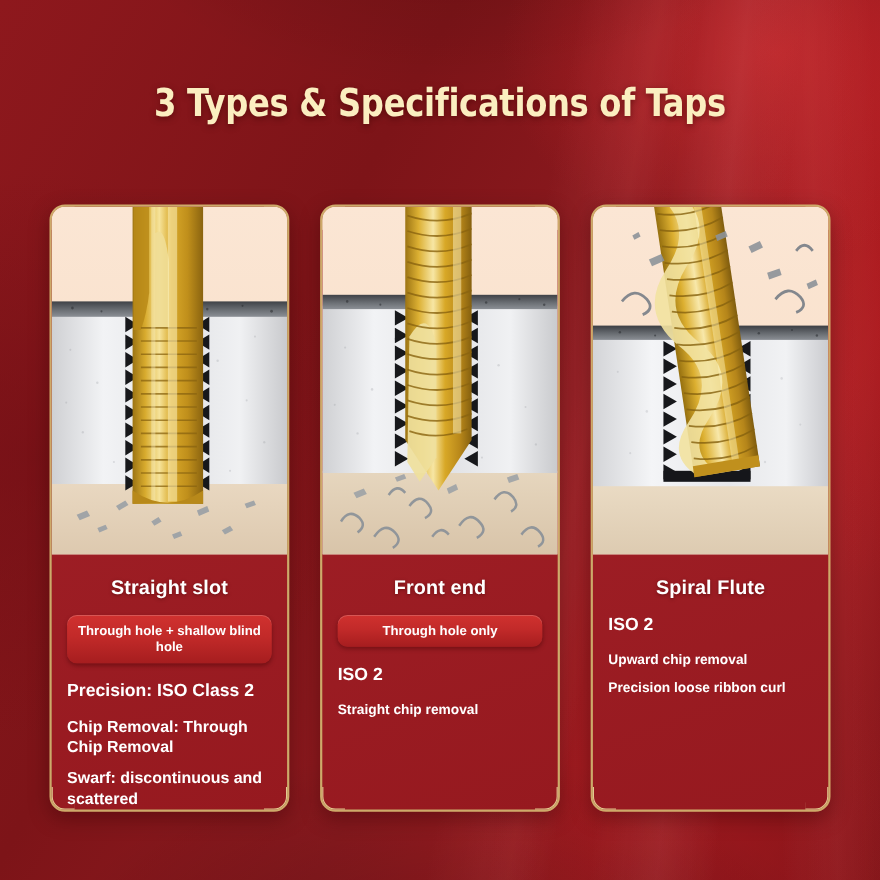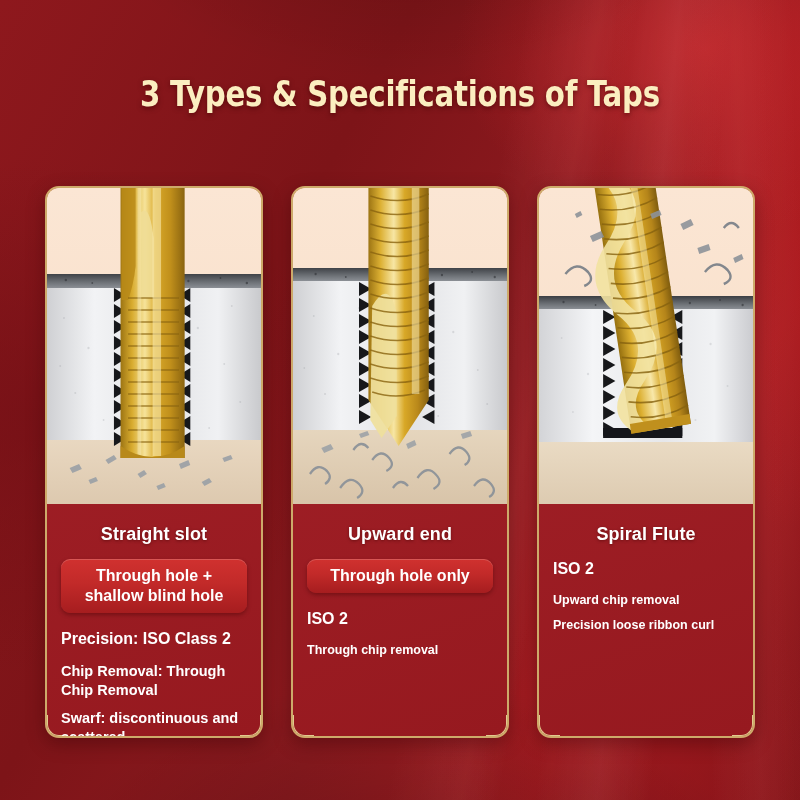--- a/index.html
+++ b/index.html
@@ -127,21 +127,21 @@
     letter-spacing: .1px;
   }
   .pill {
     display: block;
     width: 100%;
     text-align: center;
     padding: 7px 8px;
     border-radius: 9px;
     background: linear-gradient(180deg, #d0312f 0%, #c22a29 45%, #a61d1f 100%);
     color: #ffffff;
-    font-size: 16px;
+    font-size: 12px;
     font-weight: 700;
     line-height: 1.25;
     box-shadow: 0 2px 4px rgba(60,0,0,.40), inset 0 1px 0 rgba(255,255,255,.18);
     border: none;
     font-family: "Liberation Sans", sans-serif;
     margin-bottom: 16px;
   }
   .spec-primary {
     font-size: 16px;
     font-weight: 700;
@@ -425,24 +425,24 @@
         <g fill="#9aa0a6" opacity=".85">
           <path d="M30 260 l10 -4 3 5 -10 4 z"></path>
           <path d="M120 256 l9 -4 2 5 -9 4 z"></path>
           <path d="M178 246 l10 -3 2 5 -10 3 z"></path>
           <path d="M70 246 l9 -3 2 4 -9 3 z"></path>
         </g>
       </svg>
     </div>
 
     <div class="info">
-      <div class="card-title">Upward end</div>
+      <div class="card-title">Front end</div>
       <div class="pill">Through hole only</div>
       <div class="spec-primary">ISO 2</div>
-      <div class="spec-line">Through chip removal</div>
+      <div class="spec-line">Straight chip removal</div>
     </div>
   </div>
 
   <div class="card">
     <span class="notch tl"></span>
     <span class="notch tr"></span>
     <span class="notch bl"></span>
     <span class="notch br"></span>
 
     <div class="illus">

